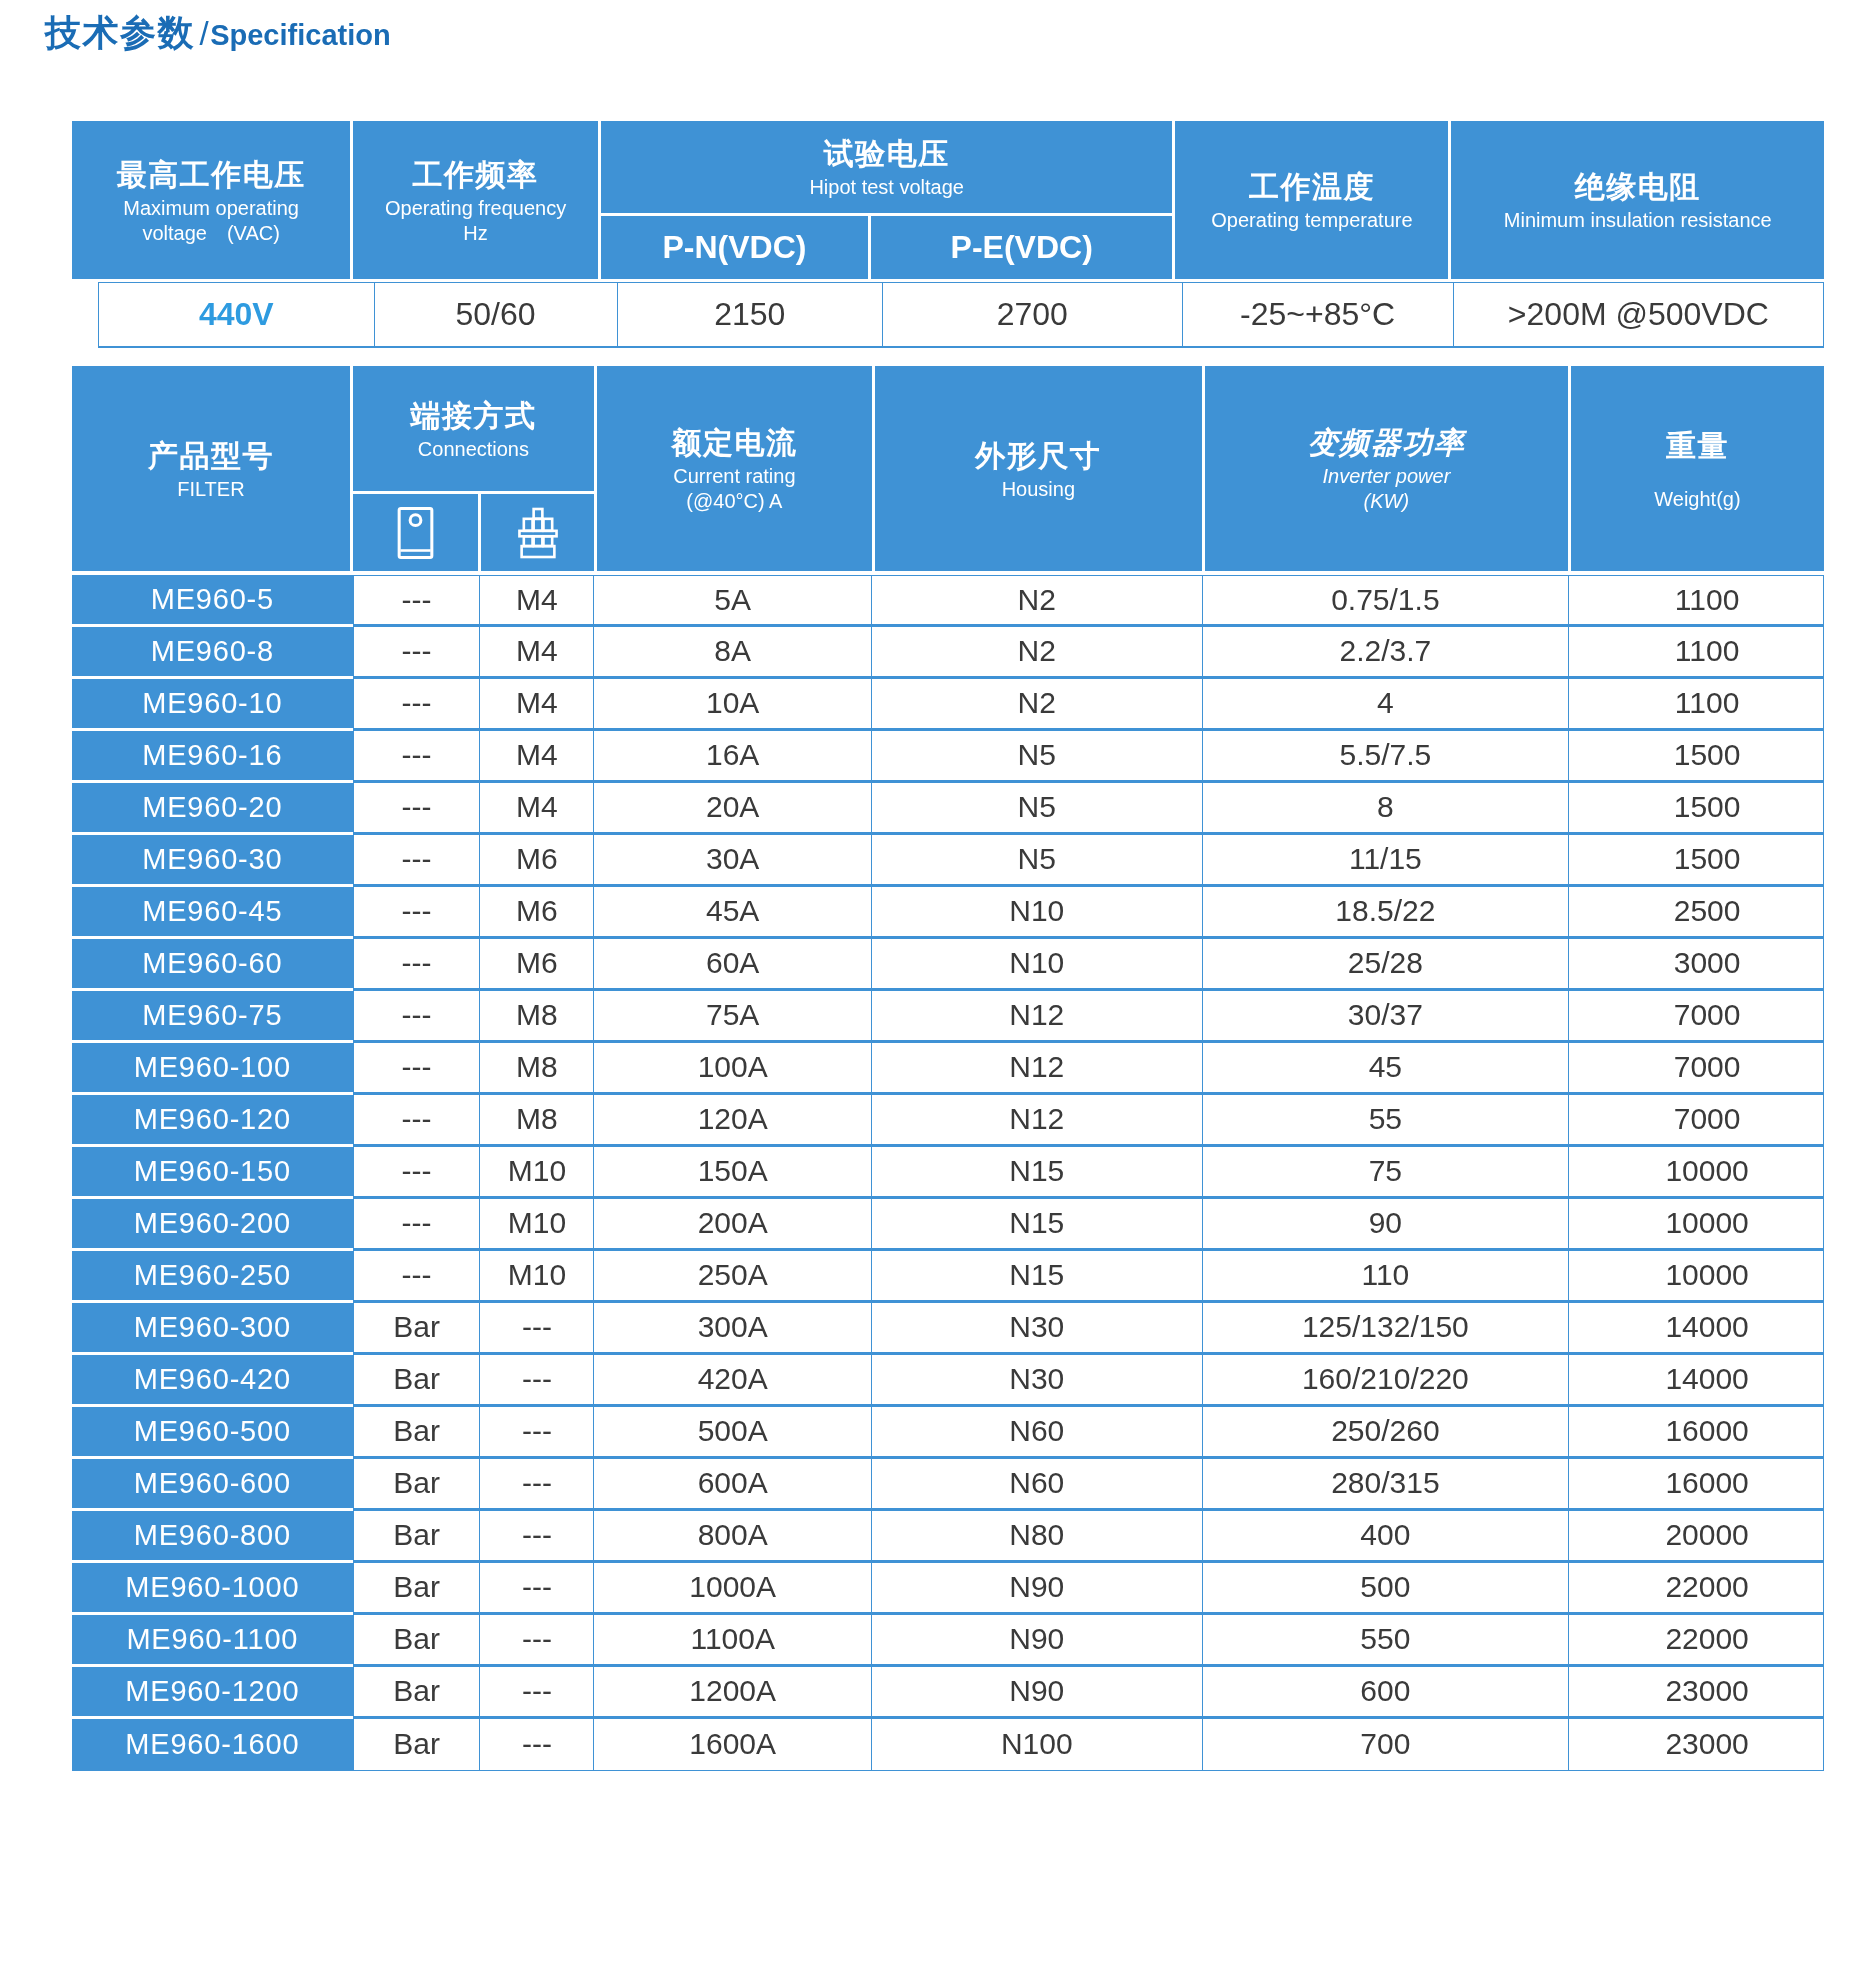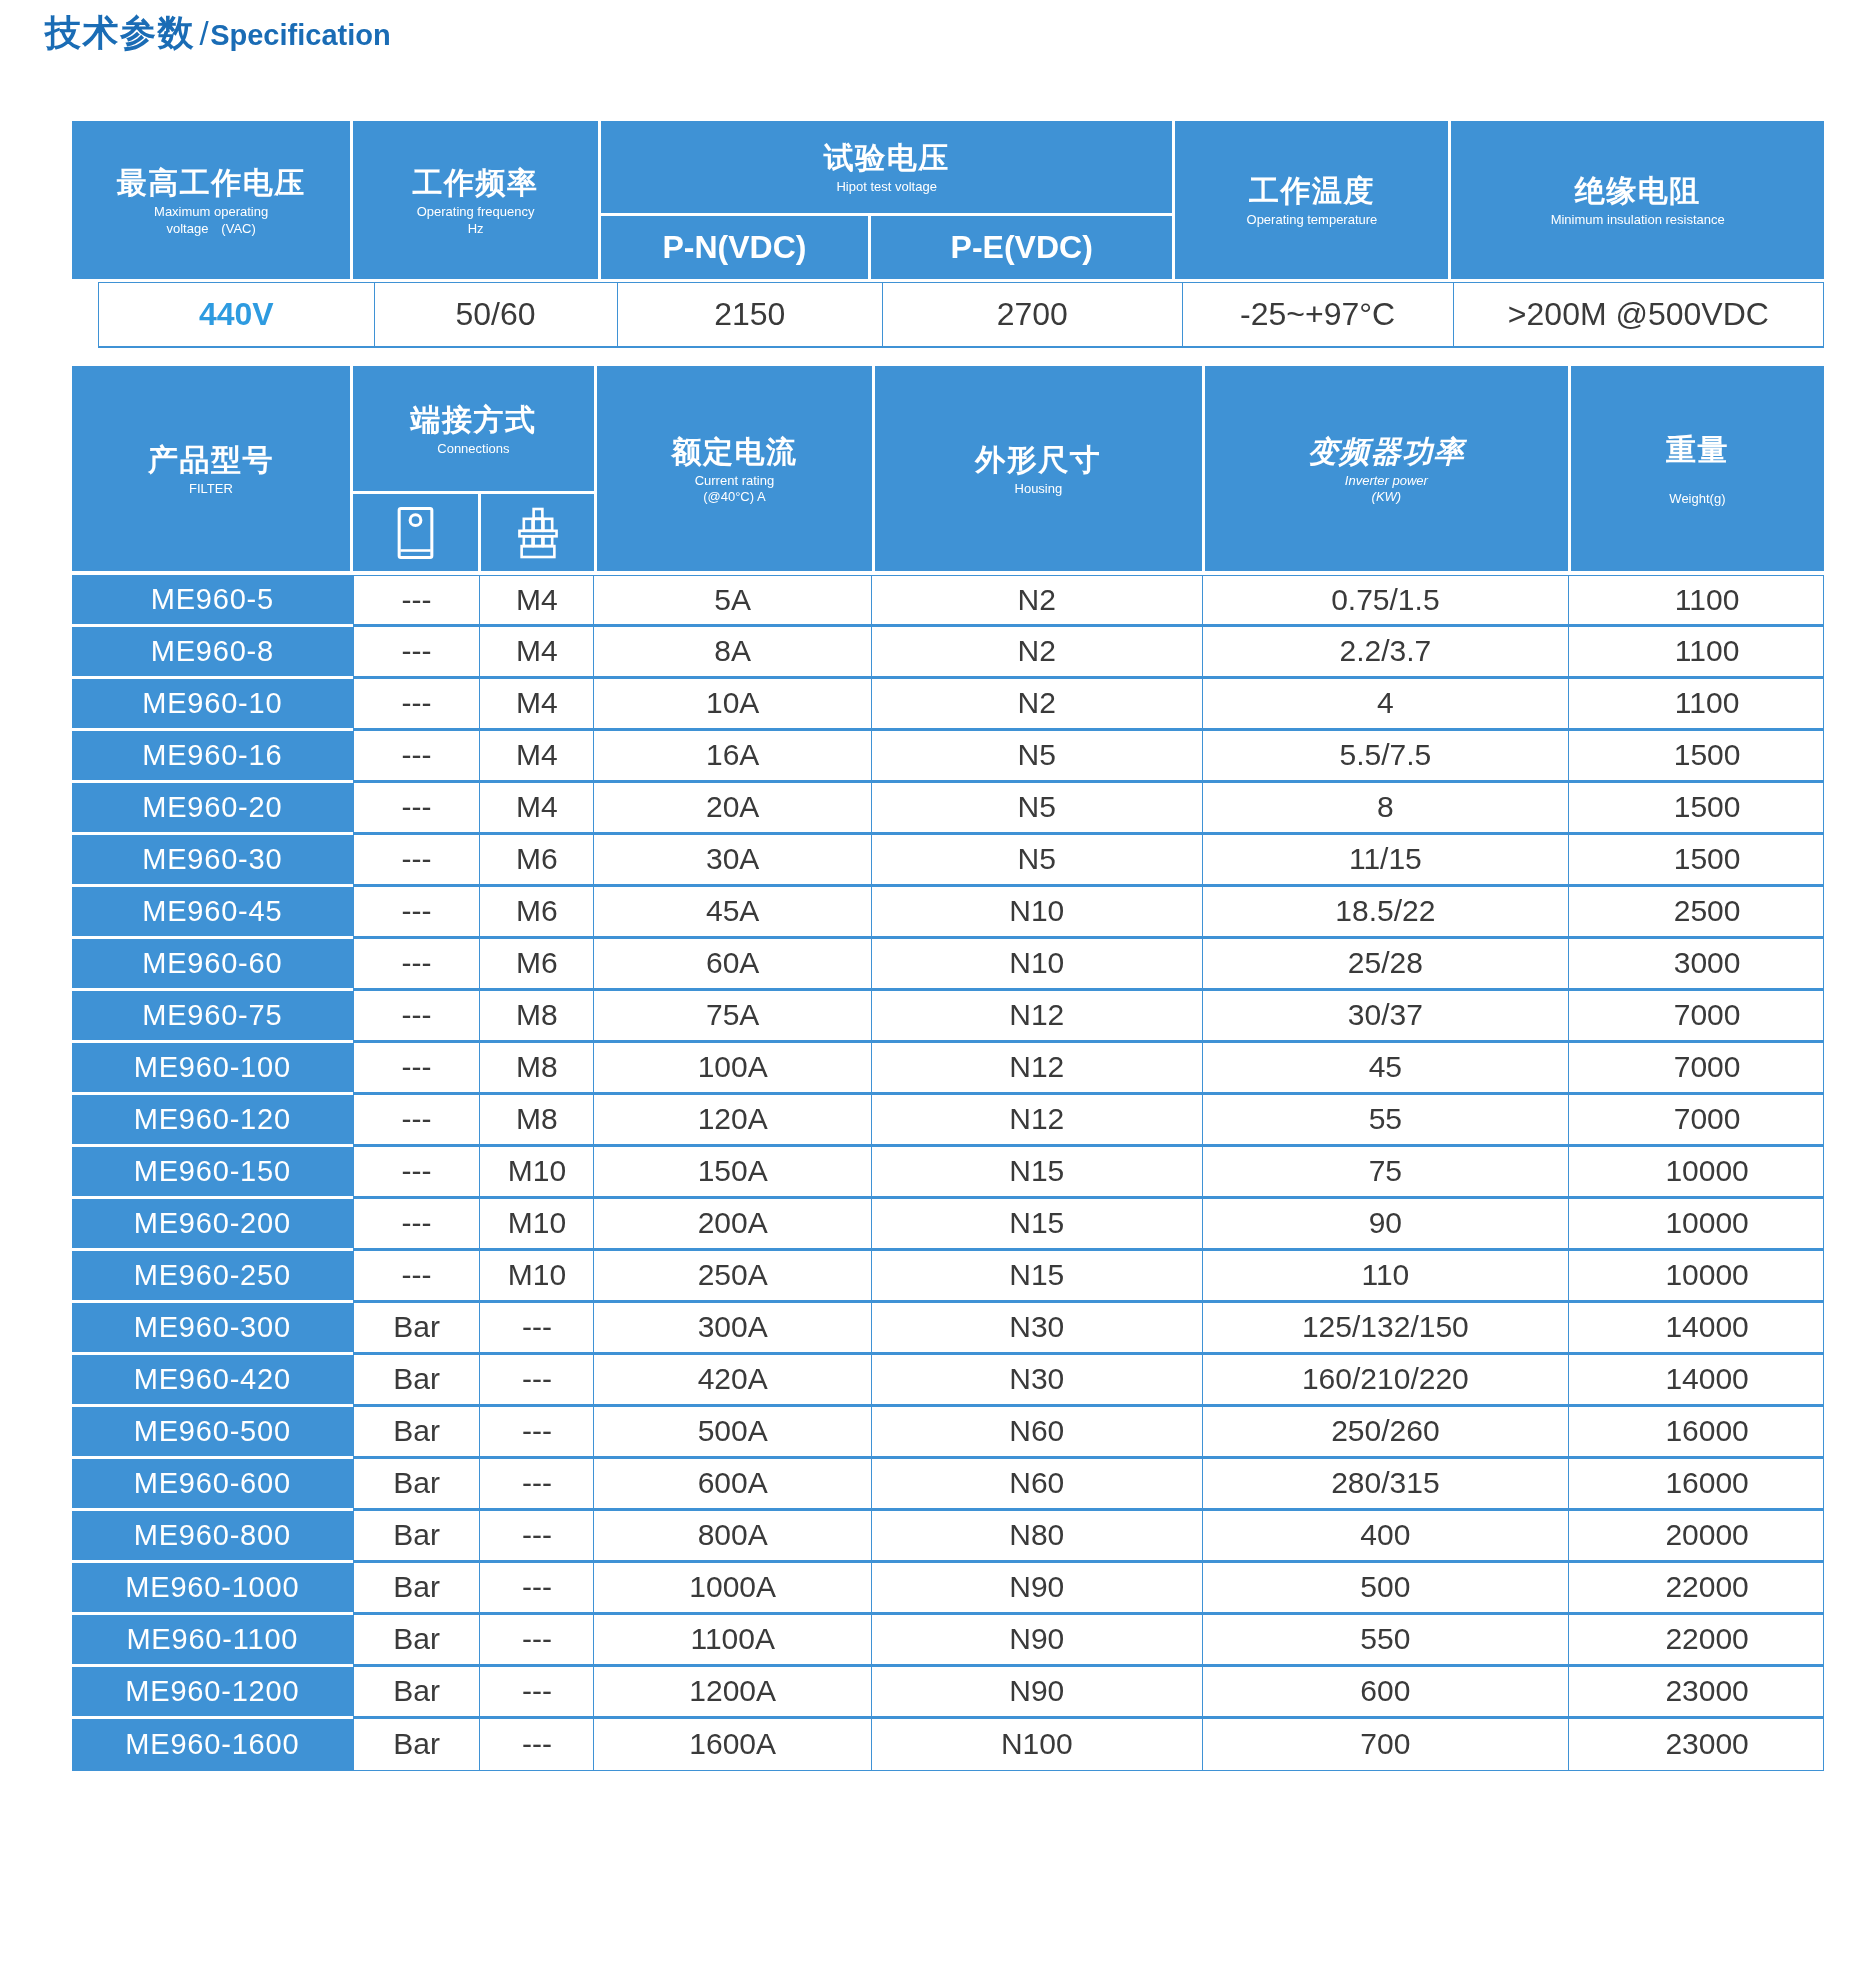--- a/index.html
+++ b/index.html
@@ -27,21 +27,21 @@
   .top-header{
     display:grid;
     grid-template-columns:372fr 327fr 357fr 403fr 365fr 498fr;
     grid-template-rows:92px 63px;
     gap:3px;background:#fff;
   }
   .th-cell{display:flex;flex-direction:column;align-items:center;justify-content:center;text-align:center;}
   .span2{grid-row:1 / span 2;}
   .hipot{grid-column:3 / span 2;grid-row:1;}
   .th-cn{font-size:30px;font-weight:600;letter-spacing:1.5px;}
-  .th-en{font-size:13px;font-weight:300;line-height:1.25;}
+  .th-en{font-size:20px;font-weight:300;line-height:1.25;}
   .th-sub{font-size:32px;font-weight:600;}
 
   .top-values{display:grid;margin-top:3px;
     grid-template-columns:372fr 327fr 357fr 403fr 365fr 498fr;
     height:66px;padding-left:26px;}
   .v-cell{background:#fff;border:1.5px solid var(--blue,#3f92d5);border-bottom-width:2.3px;
     display:flex;align-items:center;justify-content:center;font-size:32px;color:#3a3a3a;}
   .v-cell + .v-cell{border-left:none;}
   .v-accent{color:var(--value-blue,#2e9be0);font-weight:600;}
 
@@ -119,21 +119,21 @@
       <div class="th-cell blue span2" style="grid-column:6;">
         <div class="th-cn">绝缘电阻</div>
         <div class="th-en">Minimum insulation resistance</div>
       </div>
     </div>
     <div class="top-values">
       <div class="v-cell v-accent">440V</div>
       <div class="v-cell">50/60</div>
       <div class="v-cell">2150</div>
       <div class="v-cell">2700</div>
-      <div class="v-cell">-25~+97°C</div>
+      <div class="v-cell">-25~+85°C</div>
       <div class="v-cell">&gt;200M @500VDC</div>
     </div>
   </div>
 
   <div class="tbl" id="main-table">
     <div class="main-header">
       <div class="th-cell blue mh-model">
         <div class="th-cn">产品型号</div>
         <div class="th-en">FILTER</div>
       </div>

